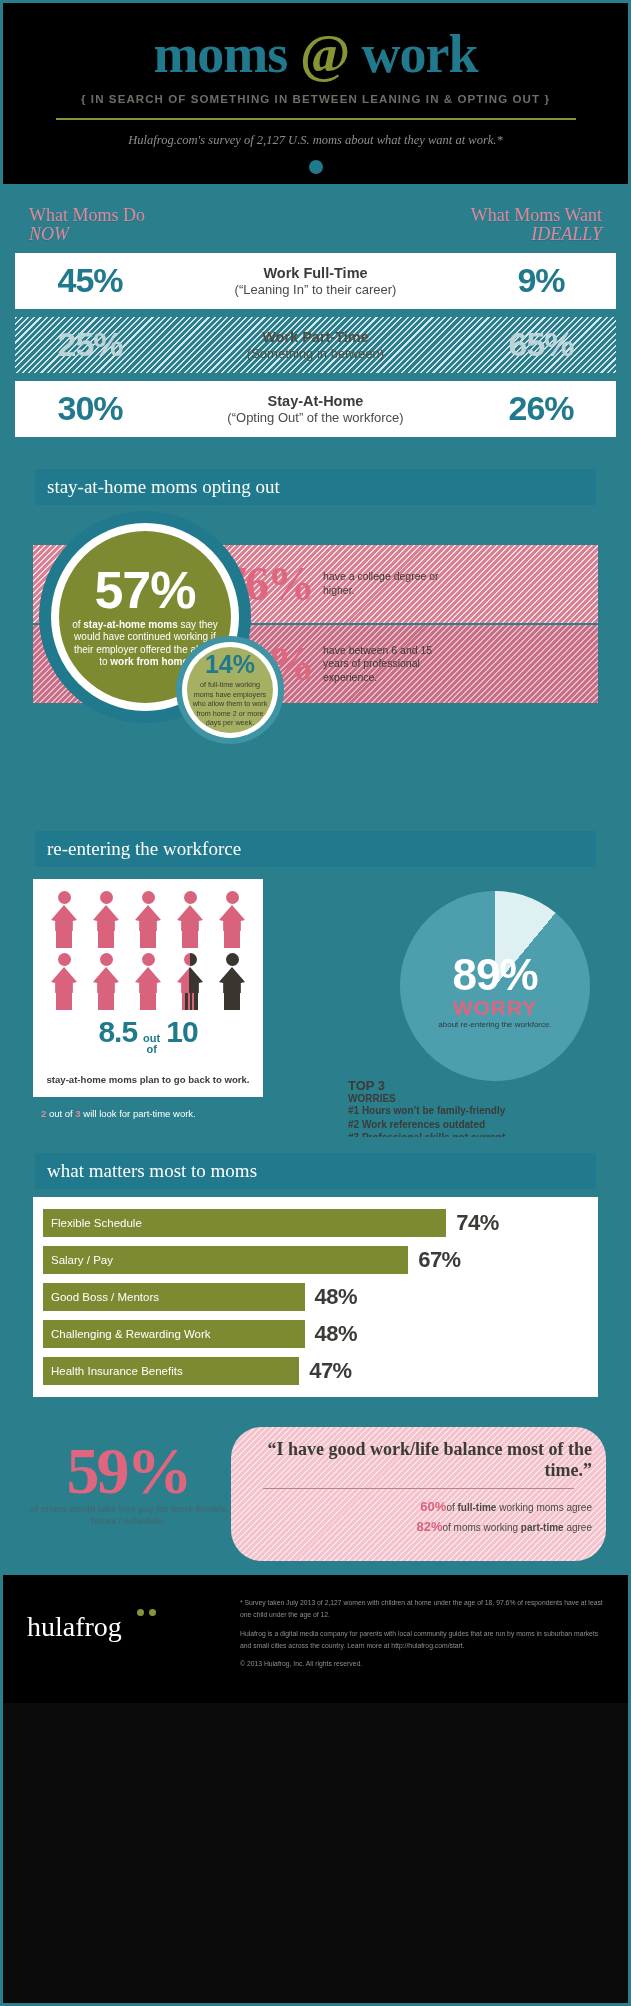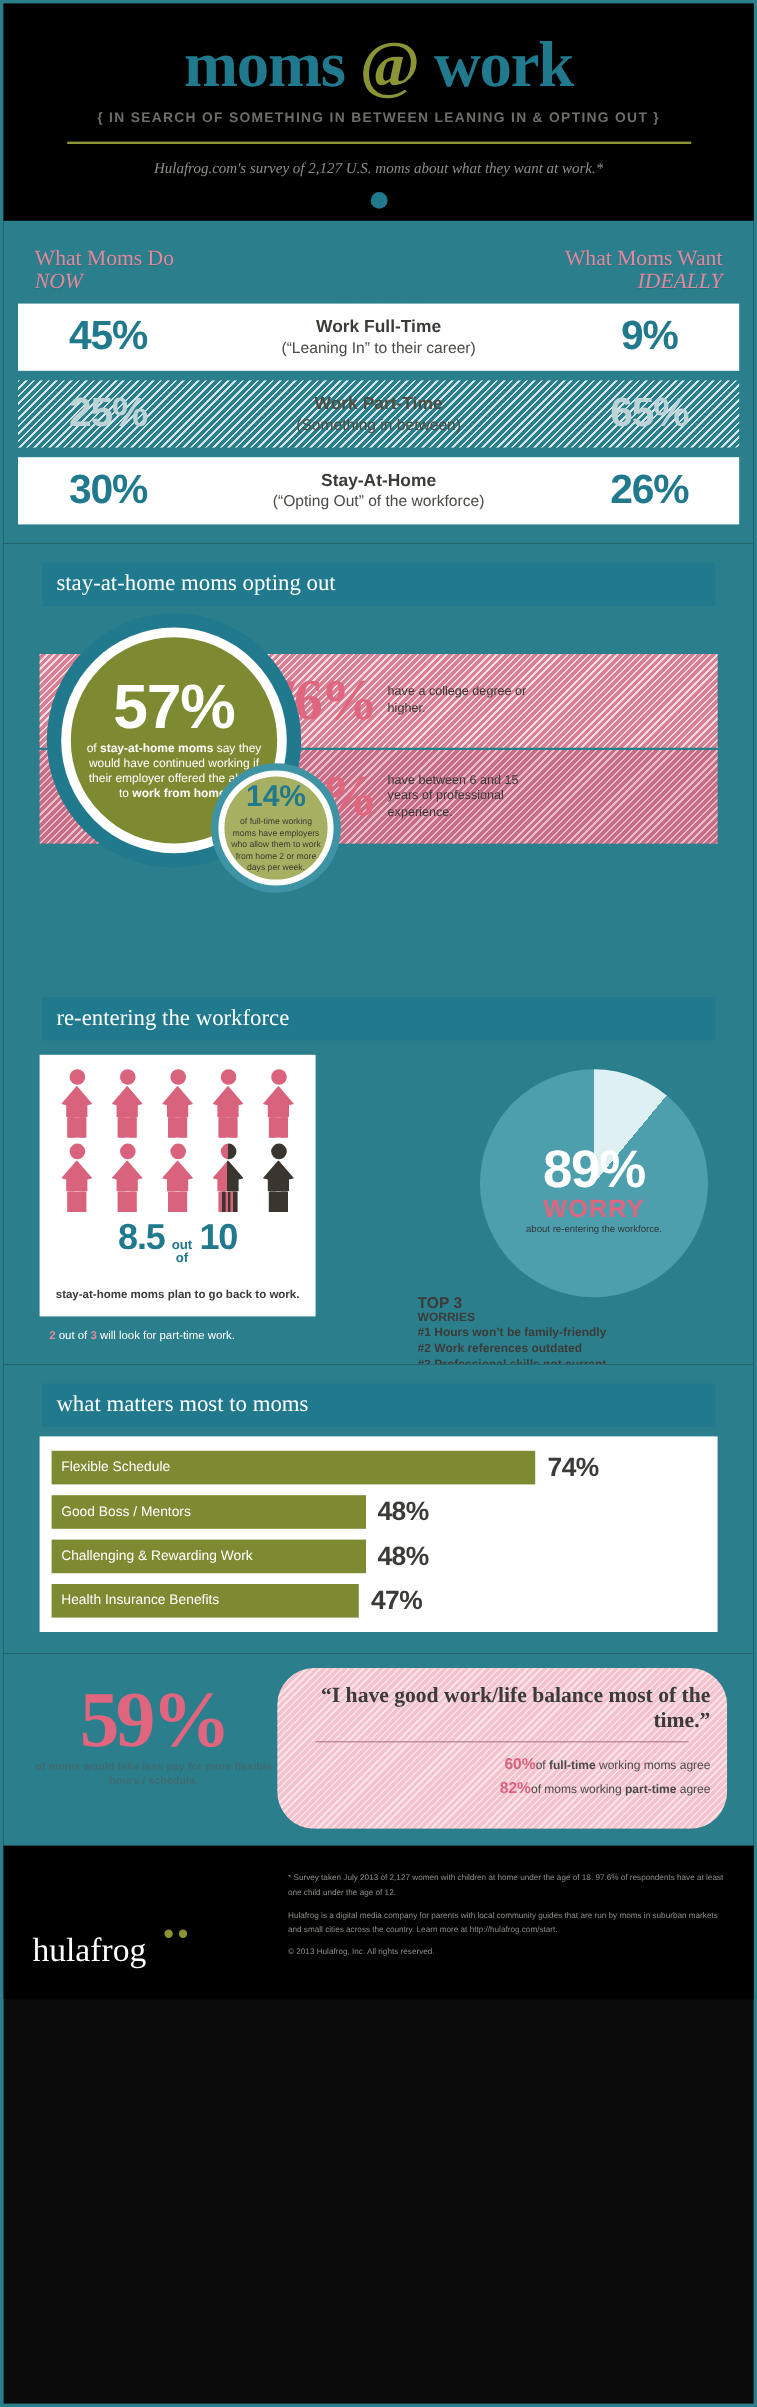--- a/index.html
+++ b/index.html
@@ -376,21 +376,21 @@
     font-family: "Liberation Serif", serif; font-weight: bold;
     font-size: 18px; color: #3b3b38; line-height: 1.15;
   }
   .q-rule { height: 1px; background: #b9808f; margin: 8px 18px; }
   .q-line { font-size: 10px; color: #4a4a45; line-height: 1.5; }
   .q-line .pc { font-size: 13px; font-weight: bold; color: #d9637d; }
 
   
   .footer {
     background: #000000;
-    display: flex; align-items: flex-end;
+    display: flex; align-items: flex-start;
     padding: 22px 24px 26px 24px;
     gap: 28px;
   }
   .logo {
     font-family: "Liberation Serif", serif;
     font-size: 28px; color: #ffffff; line-height: 1;
     position: relative; white-space: nowrap; padding-top: 16px;
     flex: 0 0 185px;
   }
   .logo .frog-eye {
@@ -629,20 +629,24 @@
       <div class="sec-head">what matters most to moms</div>
     </div>
 
     <div class="sec4">
       <div class="chart-card">
         <div class="bar-row">
           <div class="bar" style="width:74%">Flexible Schedule</div>
           <div class="bar-val">74%</div>
         </div>
         <div class="bar-row">
+          <div class="bar" style="width:67%">Salary / Pay</div>
+          <div class="bar-val">67%</div>
+        </div>
+        <div class="bar-row">
           <div class="bar" style="width:48%">Good Boss / Mentors</div>
           <div class="bar-val">48%</div>
         </div>
         <div class="bar-row">
           <div class="bar" style="width:48%">Challenging &amp; Rewarding Work</div>
           <div class="bar-val">48%</div>
         </div>
         <div class="bar-row">
           <div class="bar" style="width:47%">Health Insurance Benefits</div>
           <div class="bar-val">47%</div>

